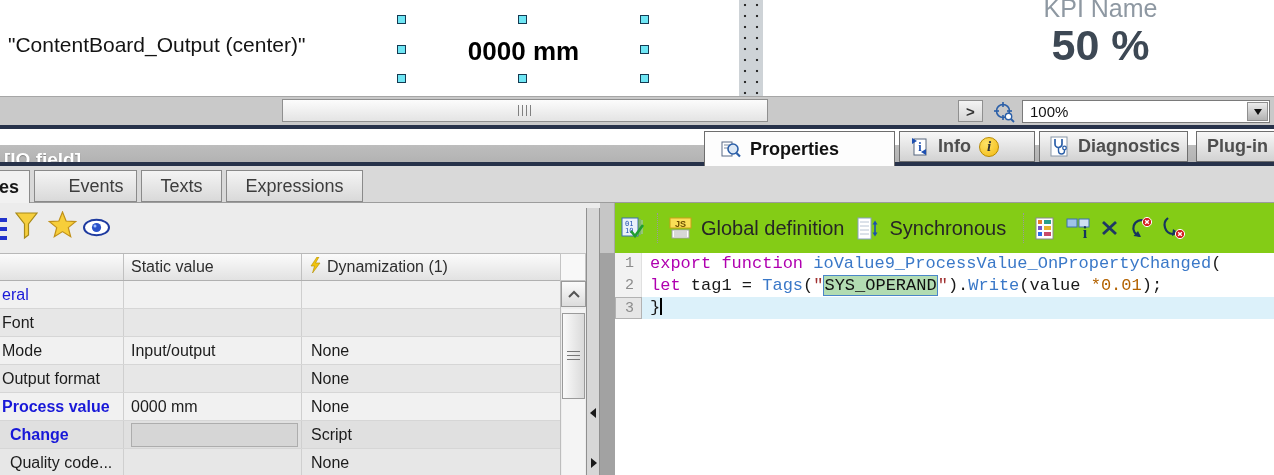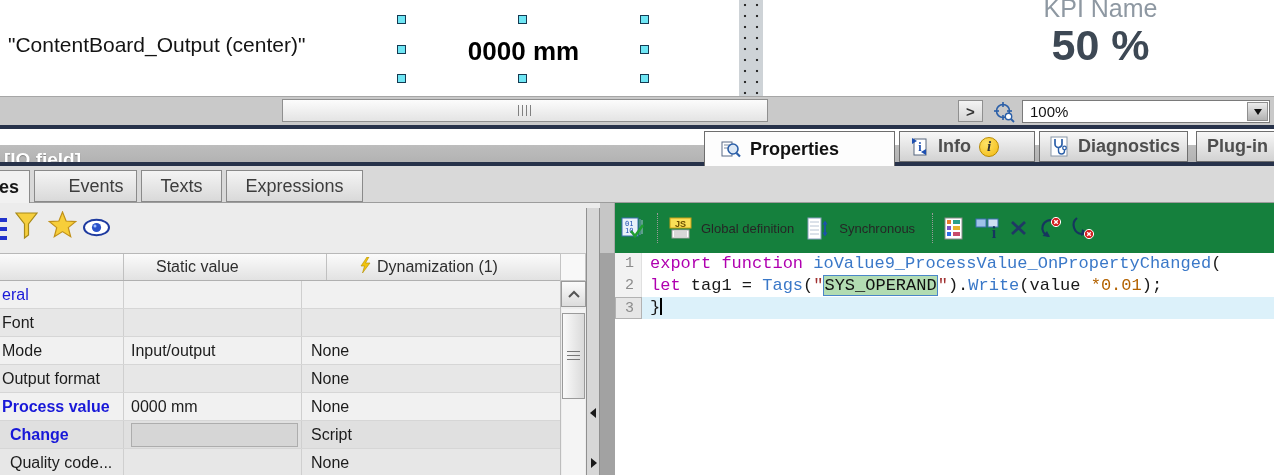--- a/index.html
+++ b/index.html
@@ -71,21 +71,21 @@
   #content{left:0;top:203px;width:1274px;height:272px;background:#ececec;}
 
   
   .ic-lines{left:-3px;top:15px;width:10px;height:23px;
             background:repeating-linear-gradient(180deg,#2233cc 0 4px,transparent 4px 9px);}
   .lt-ic{position:absolute;}
 
   
   #ptable{left:0;top:50px;width:560px;}
   .thead{display:flex;height:28px;background:linear-gradient(#fbfbfb,#e2e2e2);
-         border-top:1px solid #b8b8b8;border-bottom:1px solid #b0b0b0;gap:25px;}
+         border-top:1px solid #b8b8b8;border-bottom:1px solid #b0b0b0;}
   .th{display:flex;align-items:center;gap:5px;padding-left:7px;font-size:16px;color:#2e2e2e;
       border-right:1px solid #c0c0c0;}
   .th.c1{width:124px;}.th.c2{width:178px;}.th.c3{flex:1;border-right:none;}
   .trow{display:flex;height:28px;border-bottom:1px solid #d6d6d6;}
   .sh-l{background:#f1f1f1;}.sh-d{background:#e7e7e7;}.sh-s{background:#e0e0e0;}
   .tc{display:flex;align-items:center;font-size:16px;color:#1c1c1c;overflow:hidden;white-space:nowrap;}
   .tc.c1{width:124px;padding-left:2px;border-right:1px solid #cfcfcf;}
   .tc.c2{width:178px;padding-left:7px;border-right:1px solid #cfcfcf;}
   .tc.c3{flex:1;padding-left:9px;}
   .tc.c1.indent{padding-left:10px;}
@@ -108,24 +108,24 @@
   #splitter{left:586px;top:5px;width:14px;height:267px;background:#d7d7d7;
             border-left:1px solid #909090;border-right:1px solid #909090;}
   .sp-tri{position:absolute;width:0;height:0;border-top:5px solid transparent;border-bottom:5px solid transparent;}
   .sp-left{left:3px;top:200px;border-right:6px solid #1a1a1a;}
   .sp-right{left:4px;top:250px;border-left:6px solid #1a1a1a;}
 
   
   #script{left:600px;top:0;width:674px;height:272px;}
   .sgutter-top{left:0;top:0;width:15px;height:50px;background:#c6c6c6;border-right:1px solid #a8a8a8;}
   .sgutter{left:0;top:50px;width:15px;height:222px;background:#a2a2a2;}
-  .stoolbar{left:15px;top:0;width:659px;height:50px;background:#15803d;
+  .stoolbar{left:15px;top:0;width:659px;height:50px;background:#84cc16;
             display:flex;align-items:center;gap:7px;padding-left:6px;}
   .vsep{width:1px;height:30px;border-left:1px dotted #9a9a9a;margin:0 4px;}
-  .tlabel{font-size:13px;color:#262626;margin:0 6px 0 2px;white-space:nowrap;}
+  .tlabel{font-size:20px;color:#262626;margin:0 6px 0 2px;white-space:nowrap;}
   .tbicon{display:flex;align-items:center;justify-content:center;}
   .scode{left:15px;top:50px;width:659px;height:222px;background:#fff;}
   .cl{display:flex;height:22px;line-height:22px;font-family:"Liberation Mono","DejaVu Sans Mono",monospace;font-size:17px;}
   .ln{width:27px;background:#f2f2f2;color:#8c8c8c;text-align:right;padding-right:7px;
       border-right:1px solid #e0e0e0;font-size:15px;}
   .cl.cur .ln{background:#e6e6e6;border:1px solid #b2b2b2;}
   .ct{flex:1;padding-left:8px;white-space:pre;overflow:hidden;}
   .cl.cur .ct{background:var(--current-line-cyan,#dcf1fa);}
   .tk-kw{color:var(--keyword-magenta,#b000b0);}
   .tk-fn{color:var(--identifier-blue,#3a78c8);}

